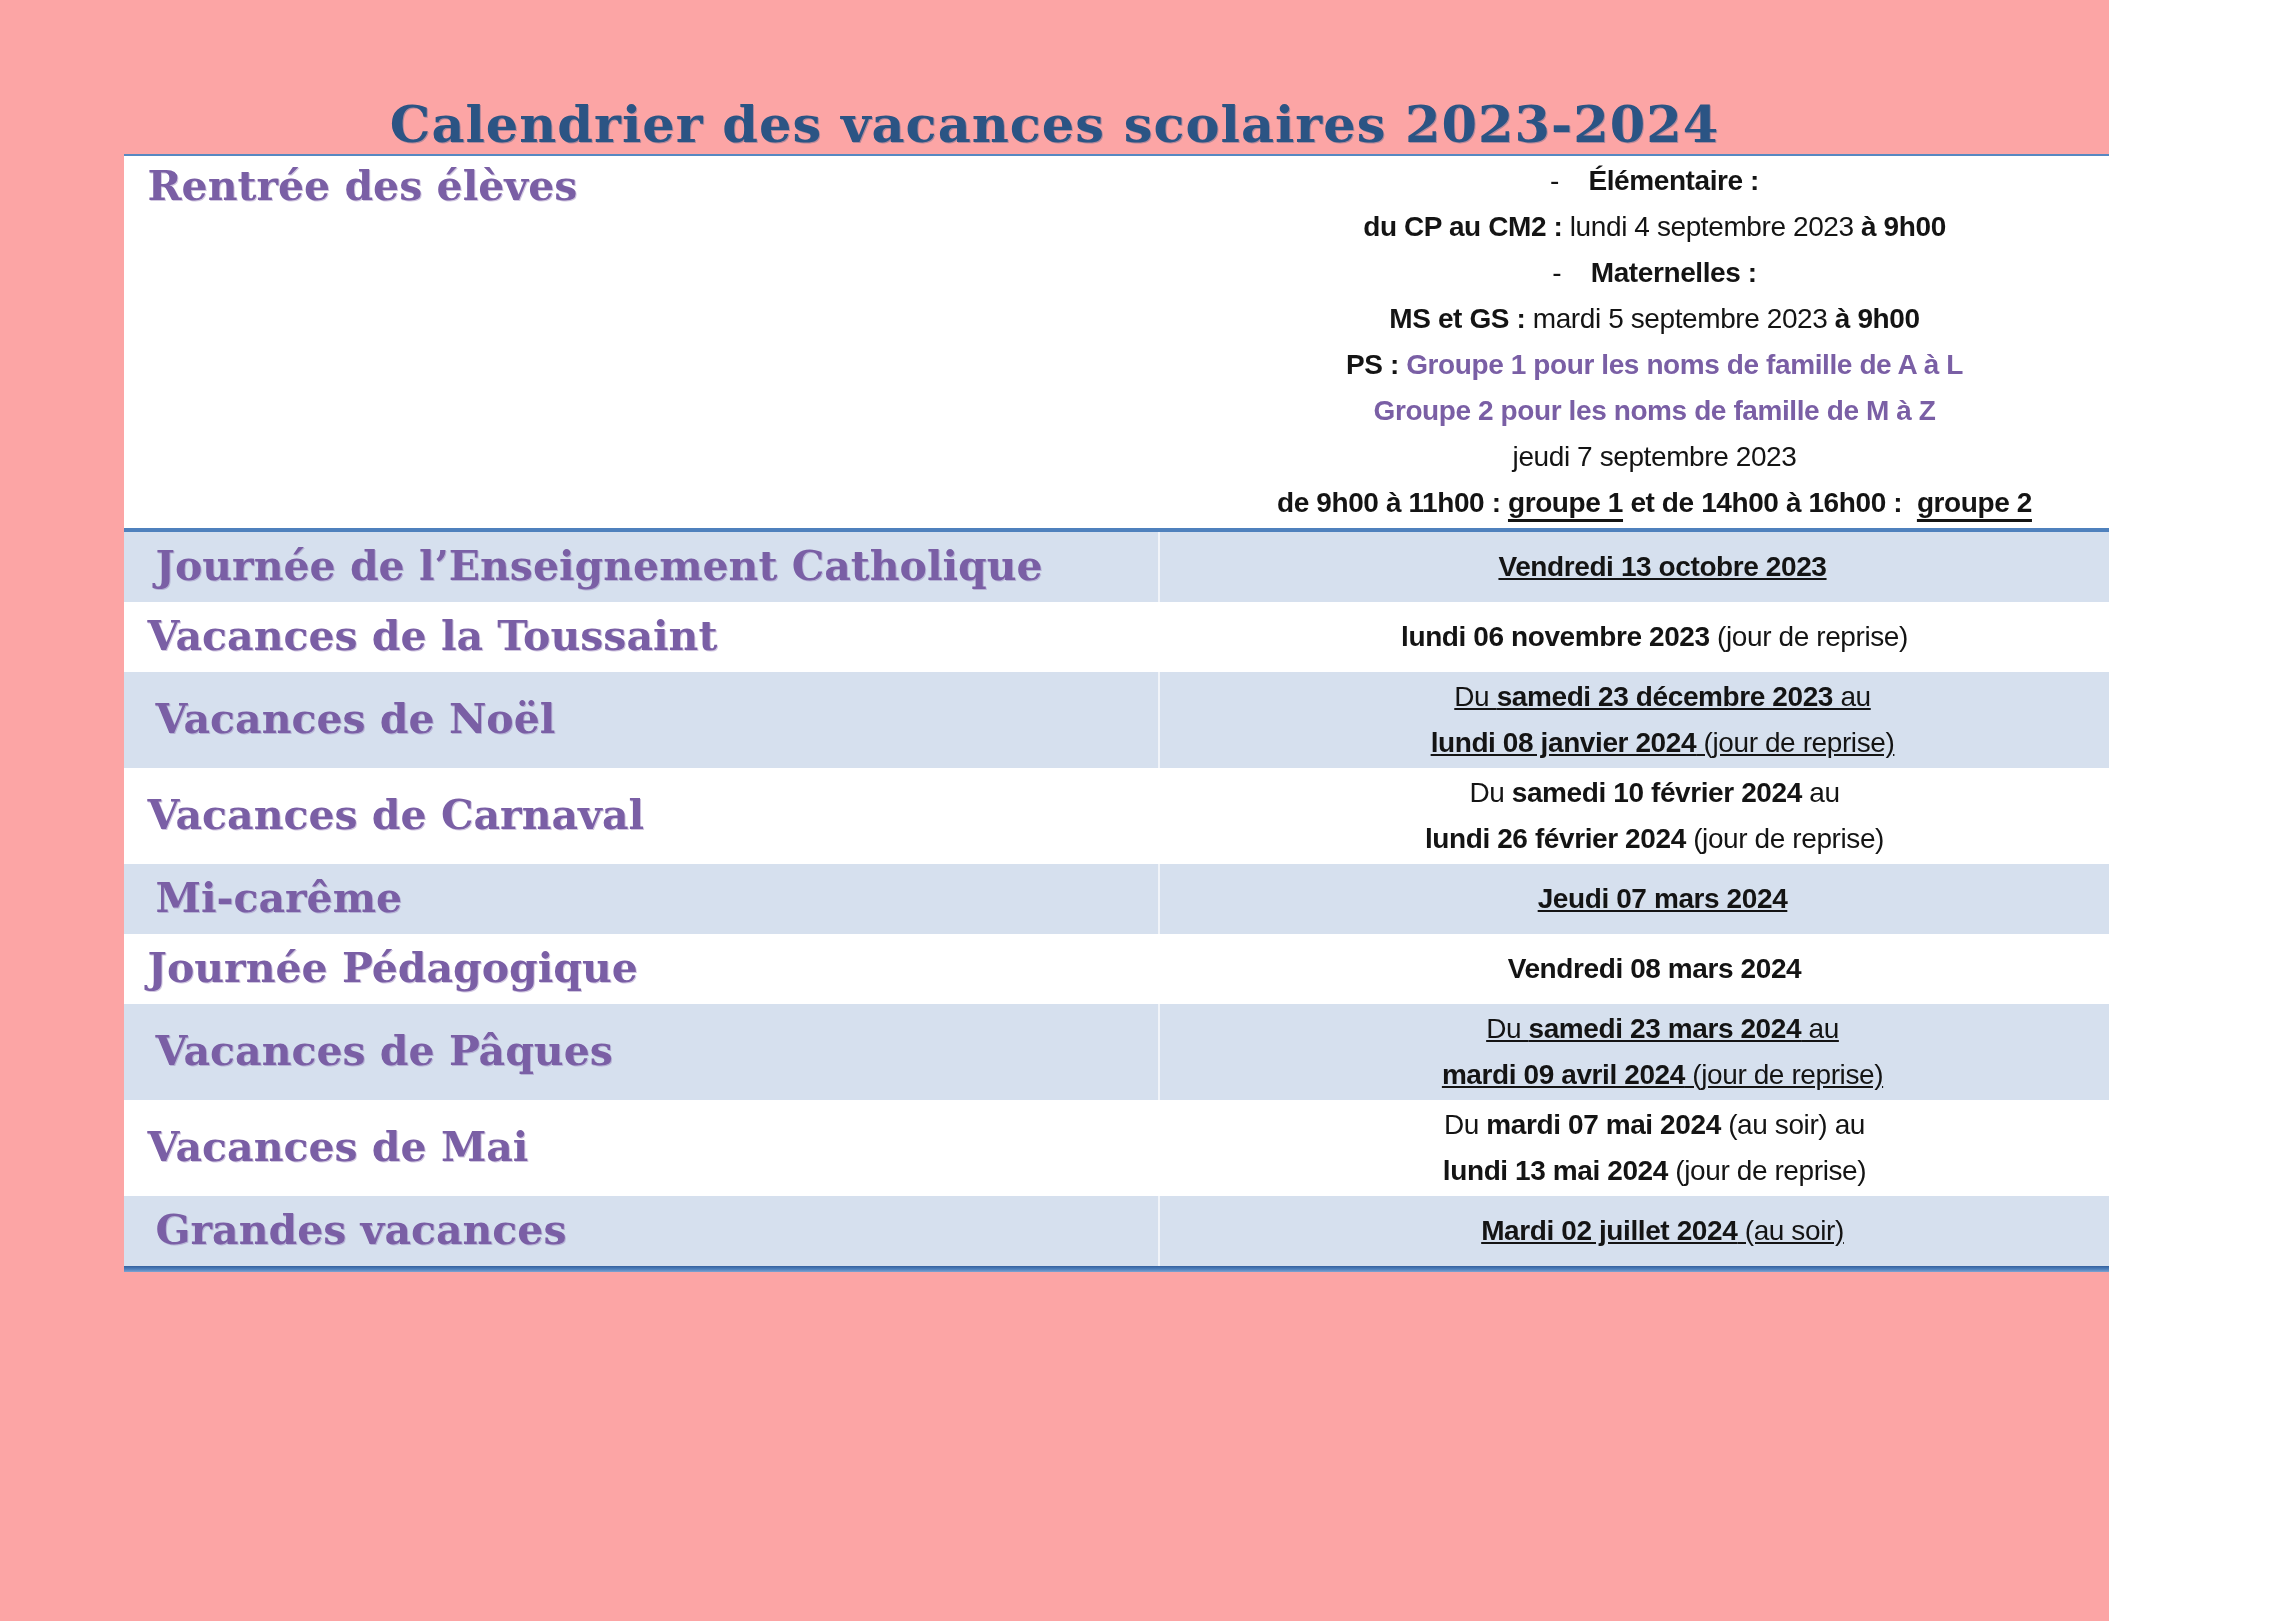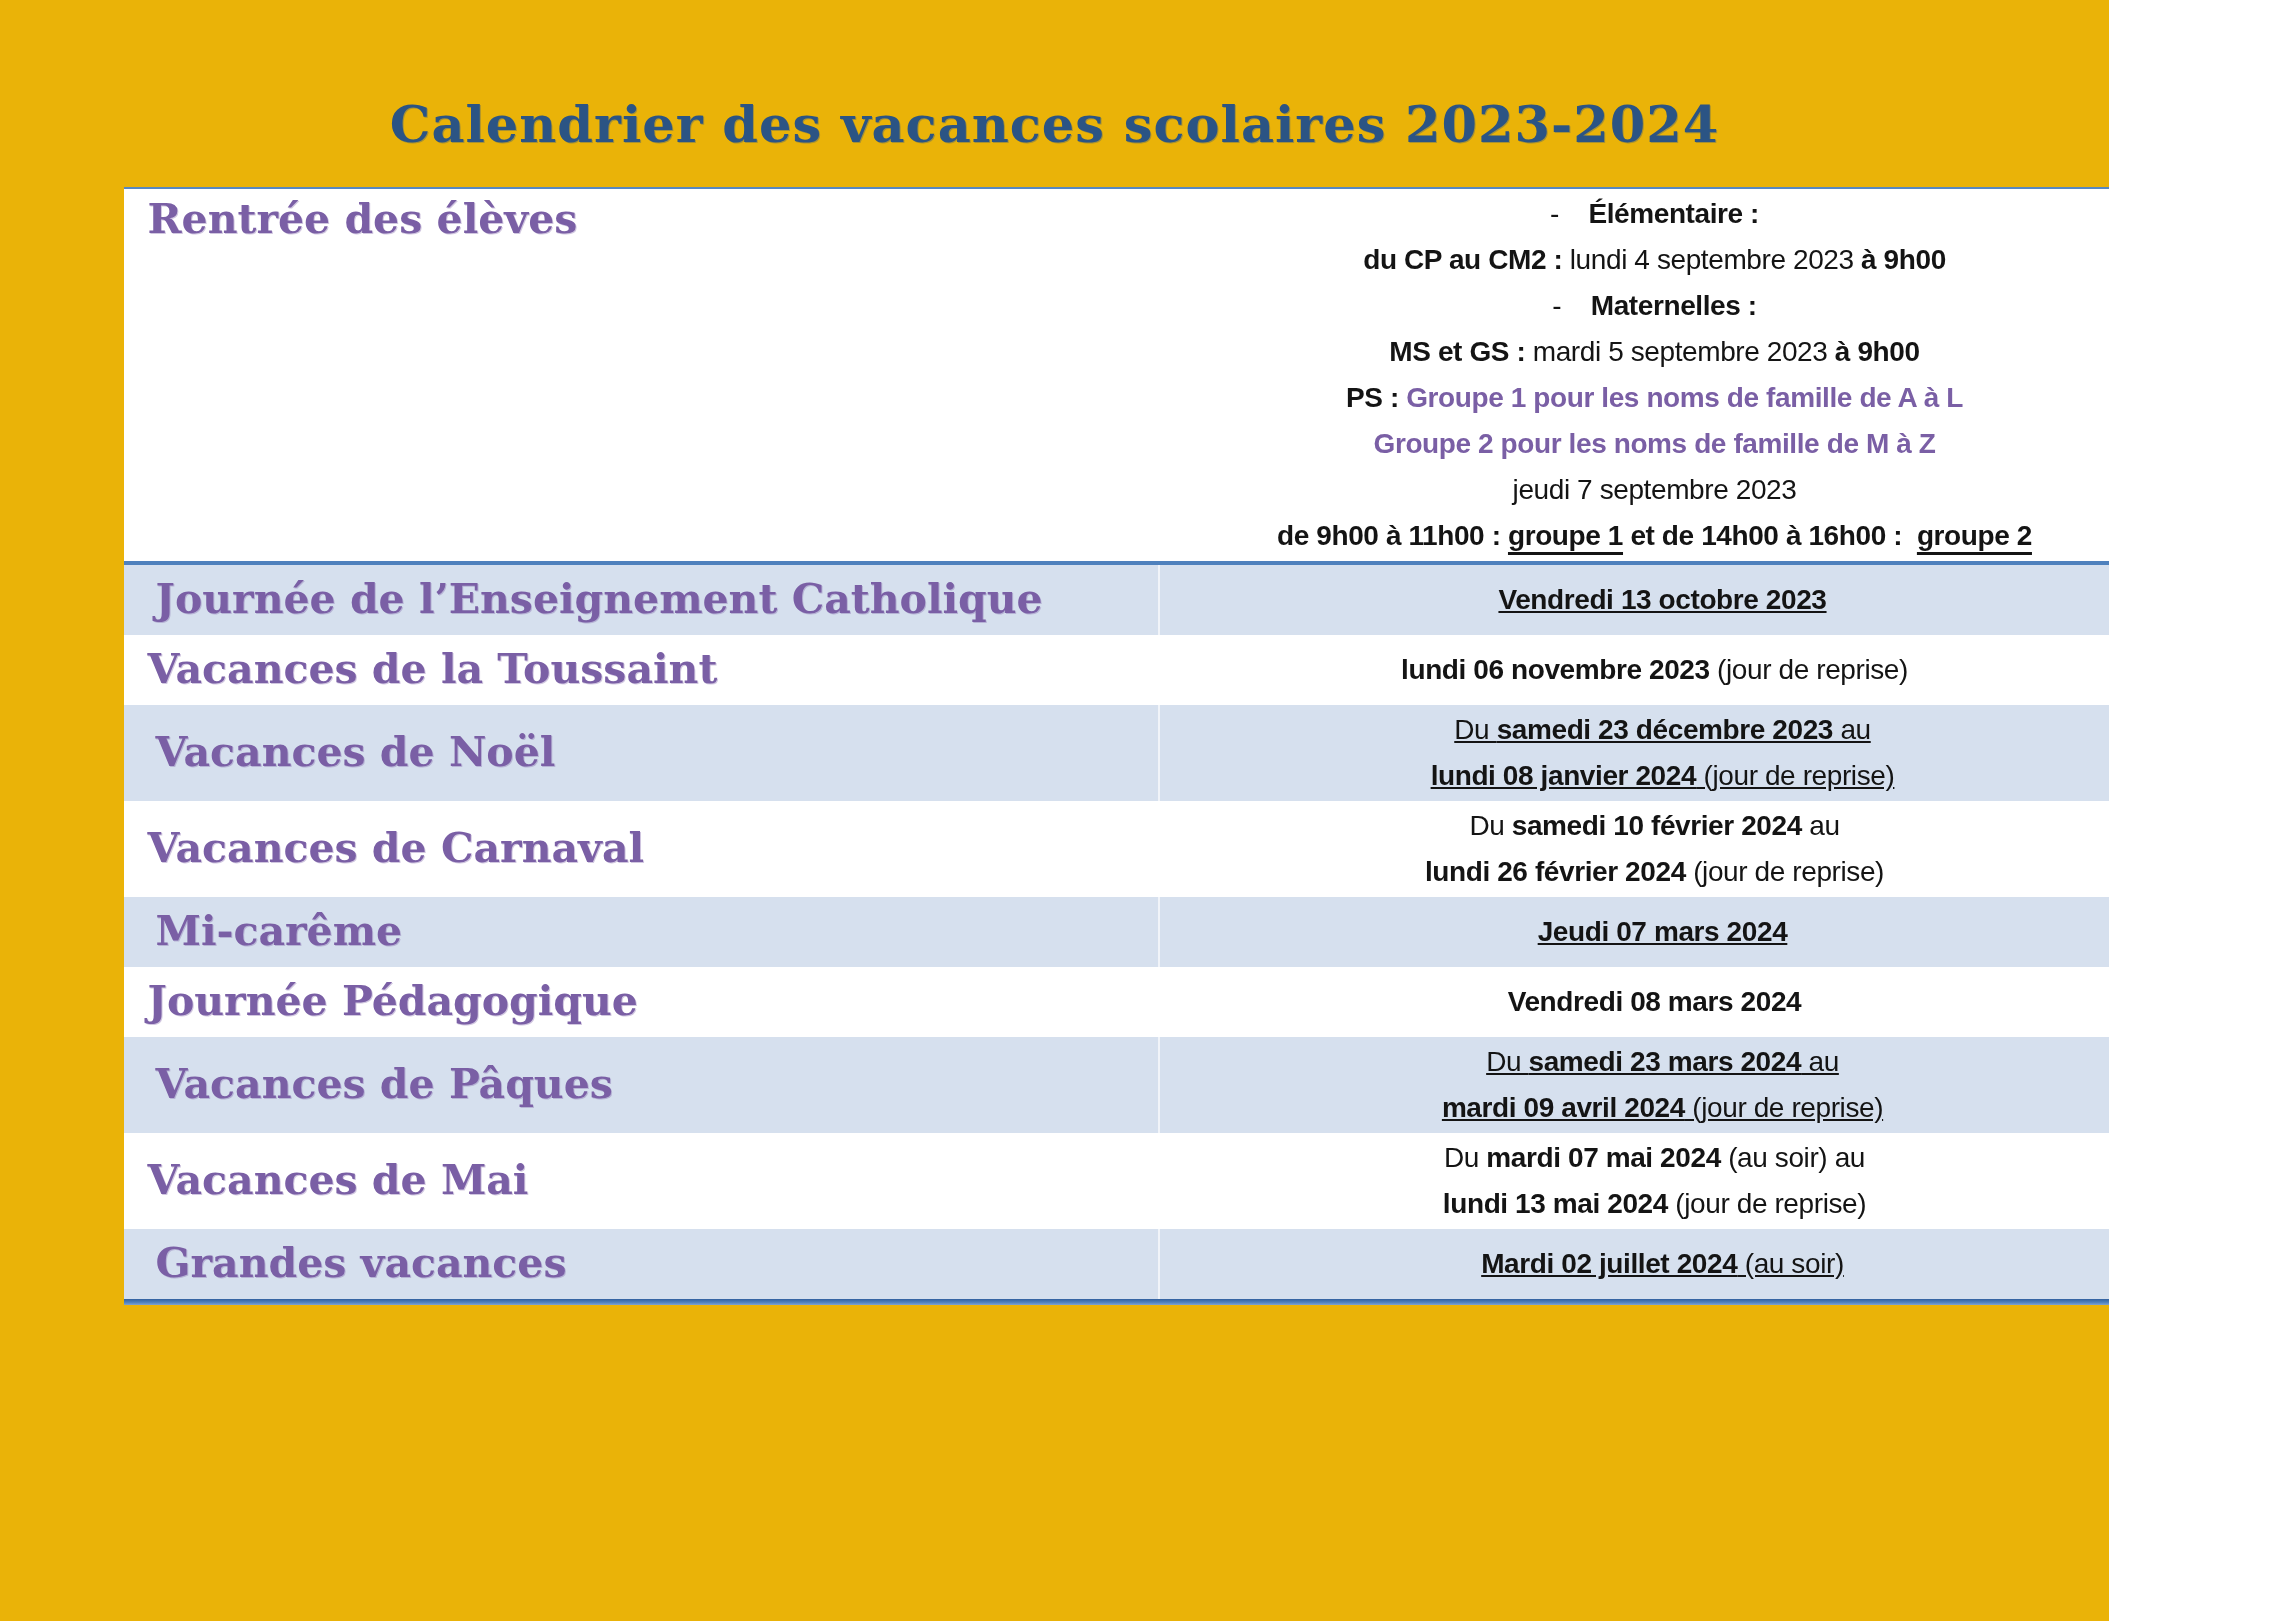--- a/index.html
+++ b/index.html
@@ -1,36 +1,35 @@
 <!DOCTYPE html>
 <html style="--c-title: #2B5484; --c-purple: #7A5FA5; --c-shade: #D6E0EE; --c-border: #4F81BD; --c-text: #141414;"><head>
 <meta charset="utf-8">
 <style>
   html,body{margin:0;padding:0;background:#ffffff;}
   .page{
     position:relative;
     width:2109px;
     height:1621px;
-    background:#eab308;
+    background:#fca5a5;
     font-family:"Liberation Sans", sans-serif;
     overflow:hidden;
   }
   .doc-title{
     margin:0;
     padding-top:94px;
     text-align:center;
     font-family:"DejaVu Serif", serif;
     font-weight:bold;
     font-size:51px;
     letter-spacing:1px;
     color:var(--c-title,#2B5484);
     text-shadow:1px 1px 0 rgba(43,84,132,.35);
   }
   .cal-table{
-    margin-top:33px;
     margin-left:124px;
     width:2035px;
     border-top:2.9px solid #5788C1;
   }
   .row{
     display:grid;
     grid-template-columns:1026px 1009px;
     min-height:70px;
     background:#ffffff;
   }

